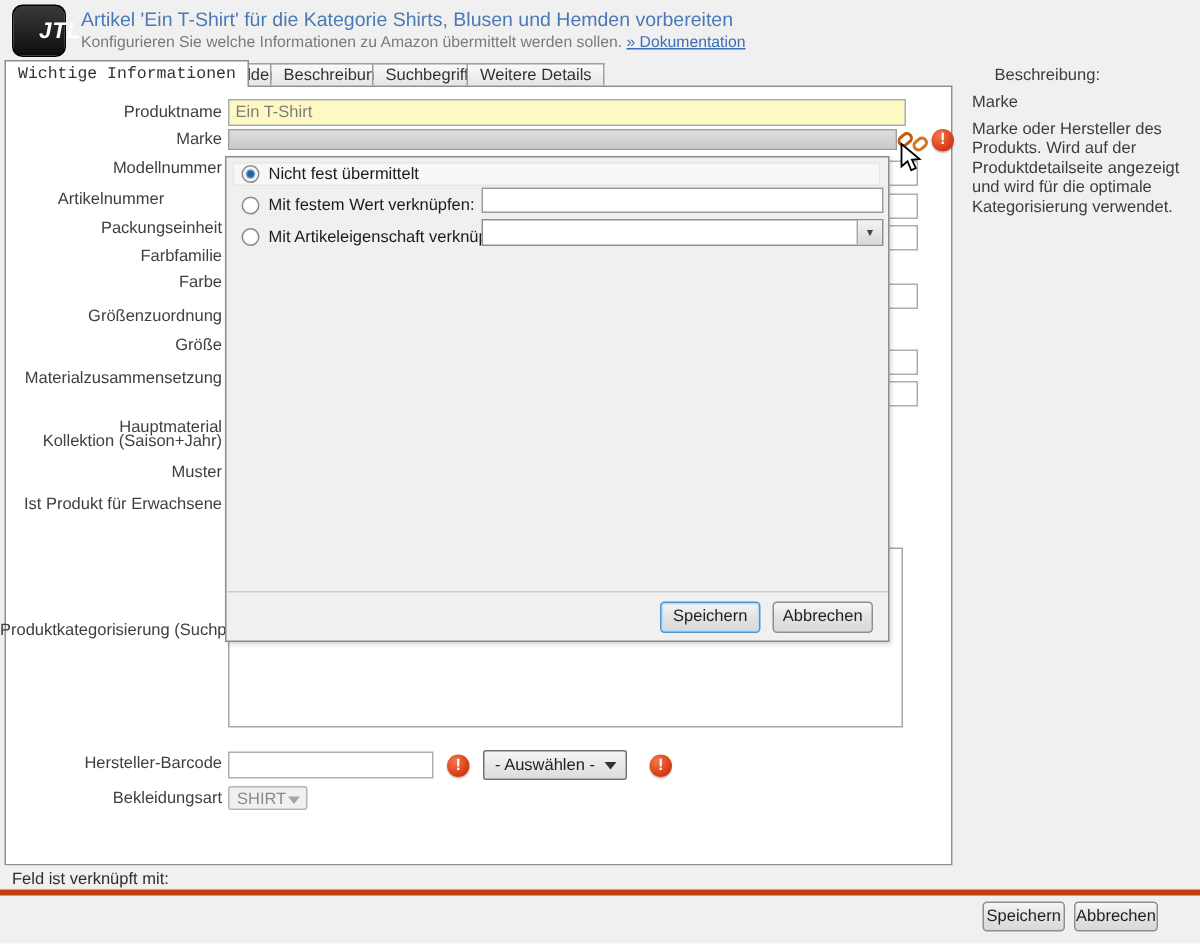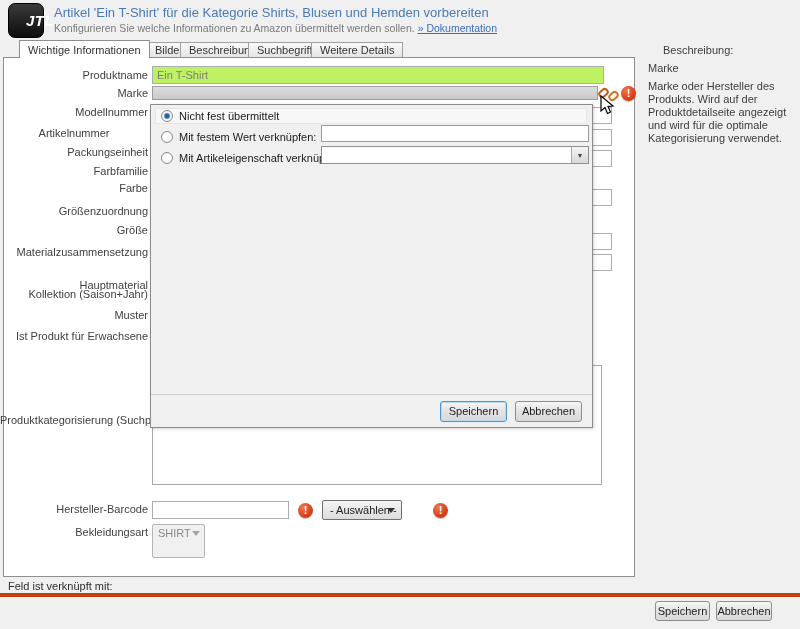--- a/index.html
+++ b/index.html
@@ -17,21 +17,21 @@
   .tab { position:absolute; top:42px; height:16px; line-height:15px; padding:0 8px; background:linear-gradient(#fafafa,#e3e3e3); border:1px solid #a0a0a0; border-bottom:none; color:#333; cursor:pointer; }
   .tab.active { top:40px; height:18px; line-height:18px; background:#fff; border:1px solid #8e8e8e; border-bottom:none; z-index:4; }
 
   
   .main-panel { position:absolute; left:3px; top:57px; width:632px; height:520px; background:#fff; border:1px solid #8e8e8e; }
 
   
   .flabel { position:absolute; left:0; width:148px; text-align:right; color:#404040; white-space:nowrap; }
 
   .input { position:absolute; background:#fff; border:1px solid #abadb3; }
-  .input.disabled { background:#bef264; color:#7d7d7d; }
+  .input.disabled { background:#fef9c3; color:#7d7d7d; }
   .input .txt { padding:2px 4px; display:block; overflow:hidden; white-space:nowrap; }
 
   .marke-bar { position:absolute; left:152px; top:86px; width:446px; height:14px; background:linear-gradient(#dedede,#c9c9c9); border:1px solid #9d9d9d; }
 
   .sliver { position:absolute; background:#fff; border:1px solid #adadad; z-index:2; }
   .bigbox { position:absolute; left:152px; top:365px; width:450px; height:120px; background:#fff; border:1px solid #a8a8a8; z-index:2; }
 
   
   .popup { position:absolute; left:150px; top:104px; width:443px; height:324px; background:#f0f0f0; border:1px solid #8c8c8c; z-index:10; box-shadow:1px 1px 3px rgba(0,0,0,0.18); }
   .popup .row1band { position:absolute; left:4px; top:3px; right:5px; height:16px; background:#f7f7f7; border:1px solid #e6e6e6; }
@@ -45,21 +45,21 @@
 
   .btn { background:linear-gradient(#f7f7f7,#e4e4e4 45%,#d9d9d9); border:1px solid #8e8e8e; border-radius:3px; font-size:11px; color:#222; text-align:center; height:21px; line-height:19px; width:67px; cursor:pointer; }
   .btn.focused { border:1px solid #4f94cd; box-shadow:inset 0 0 0 1px #b8dcf5; }
 
   
   .excl { position:absolute; width:15px; height:15px; border-radius:50%; background:radial-gradient(circle at 35% 30%, #f2784b, #d9401a 60%, #b42c0c); color:#fff; font-weight:bold; font-size:11px; line-height:15px; text-align:center; box-shadow:0 1px 1px rgba(0,0,0,0.25); }
   .linkicon { position:absolute; left:598px; top:84px; width:21px; height:20px; }
   .cursor { position:absolute; left:599px; top:95px; width:17px; height:22px; z-index:20; }
 
   
-  .dd { position:absolute; left:322px; top:500px; width:80px; height:20px; background:linear-gradient(#f5f5f5,#dcdcdc); border:1px solid #707070; border-radius:2px; line-height:18px; padding-left:7px; color:#222; cursor:pointer; }
+  .dd { position:absolute; left:322px; top:500px; width:96px; height:20px; background:linear-gradient(#f5f5f5,#dcdcdc); border:1px solid #707070; border-radius:2px; line-height:18px; padding-left:7px; color:#222; cursor:pointer; }
   .dd .arr { position:absolute; right:6px; top:7px; width:0; height:0; border-left:4px solid transparent; border-right:4px solid transparent; border-top:5px solid #333; }
   .dd.disabled { background:#f0f0f0; border:1px solid #b5b5b5; color:#8a8a8a; }
   .dd.disabled .arr { border-top-color:#a5a5a5; }
 
   
   .desc { position:absolute; left:648px; width:147px; color:#3d3d3d; line-height:13px; }
 
   
   .statusbar { position:absolute; left:0; top:577px; width:800px; height:20px; background:#f0f0f0; border-bottom:4px solid #c2410c; line-height:19px; padding-left:8px; color:#2e2e2e; }
   .footer-btn { position:absolute; top:601px; height:20px; line-height:18px; }
@@ -69,21 +69,21 @@
 
 <div id="screen">
 
   <div class="logo">JTL</div>
   <div class="title">Artikel 'Ein T-Shirt' für die Kategorie Shirts, Blusen und Hemden vorbereiten</div>
   <div class="subtitle">
     <span>Konfigurieren Sie welche Informationen zu Amazon übermittelt werden sollen.</span>
     <span class="doclink">» Dokumentation</span>
   </div>
 
-  <div class="tab active" style="left:19px;">Wichtige Informationen</div>
+  <div class="tab active" style="left:3px;font-family:Liberation Mono, monospace;">Wichtige Informationen</div>
   <div class="tab" style="left:104px;">Angebot</div>
   <div class="tab" style="left:146px;">Bilder</div>
   <div class="tab" style="left:180px;">Beschreibung</div>
   <div class="tab" style="left:248px;">Suchbegriffe</div>
   <div class="tab" style="left:311px;">Weitere Details</div>
 
   <div class="main-panel"></div>
 
   <div class="flabel" style="top:69px;">Produktname</div>
   <div class="flabel" style="top:87px;">Marke</div>
@@ -151,21 +151,21 @@
   </div>
 
   <input class="input" style="left: 152px; top: 501px; width: 137px; height: 18px;" type="text" value="">
   <div class="excl" style="left:298px; top:503px;">!</div>
   <div class="dd">
     <span>- Auswählen -</span>
     <span class="arr"></span>
   </div>
   <div class="excl" style="left:433px; top:503px;">!</div>
 
-  <div class="dd disabled" style="left:152px; top:524px; width:53px; height:34px; line-height:16px; padding-left:5px;">
+  <div class="dd disabled" style="left:152px; top:524px; width:53px; height:16px; line-height:16px; padding-left:5px;">
     <span>SHIRT</span>
     <span class="arr" style="top:6px; right:4px;"></span>
   </div>
 
   <div class="desc" style="top:44px;margin-left:15px;">Beschreibung:</div>
   <div class="desc" style="top:62px;">Marke</div>
   <div class="desc" style="top:80px;">Marke oder Hersteller des Produkts. Wird auf der Produktdetailseite angezeigt und wird für die optimale Kategorisierung verwendet.</div>
 
   <div class="statusbar">
     <span>Feld ist verknüpft mit:</span>

